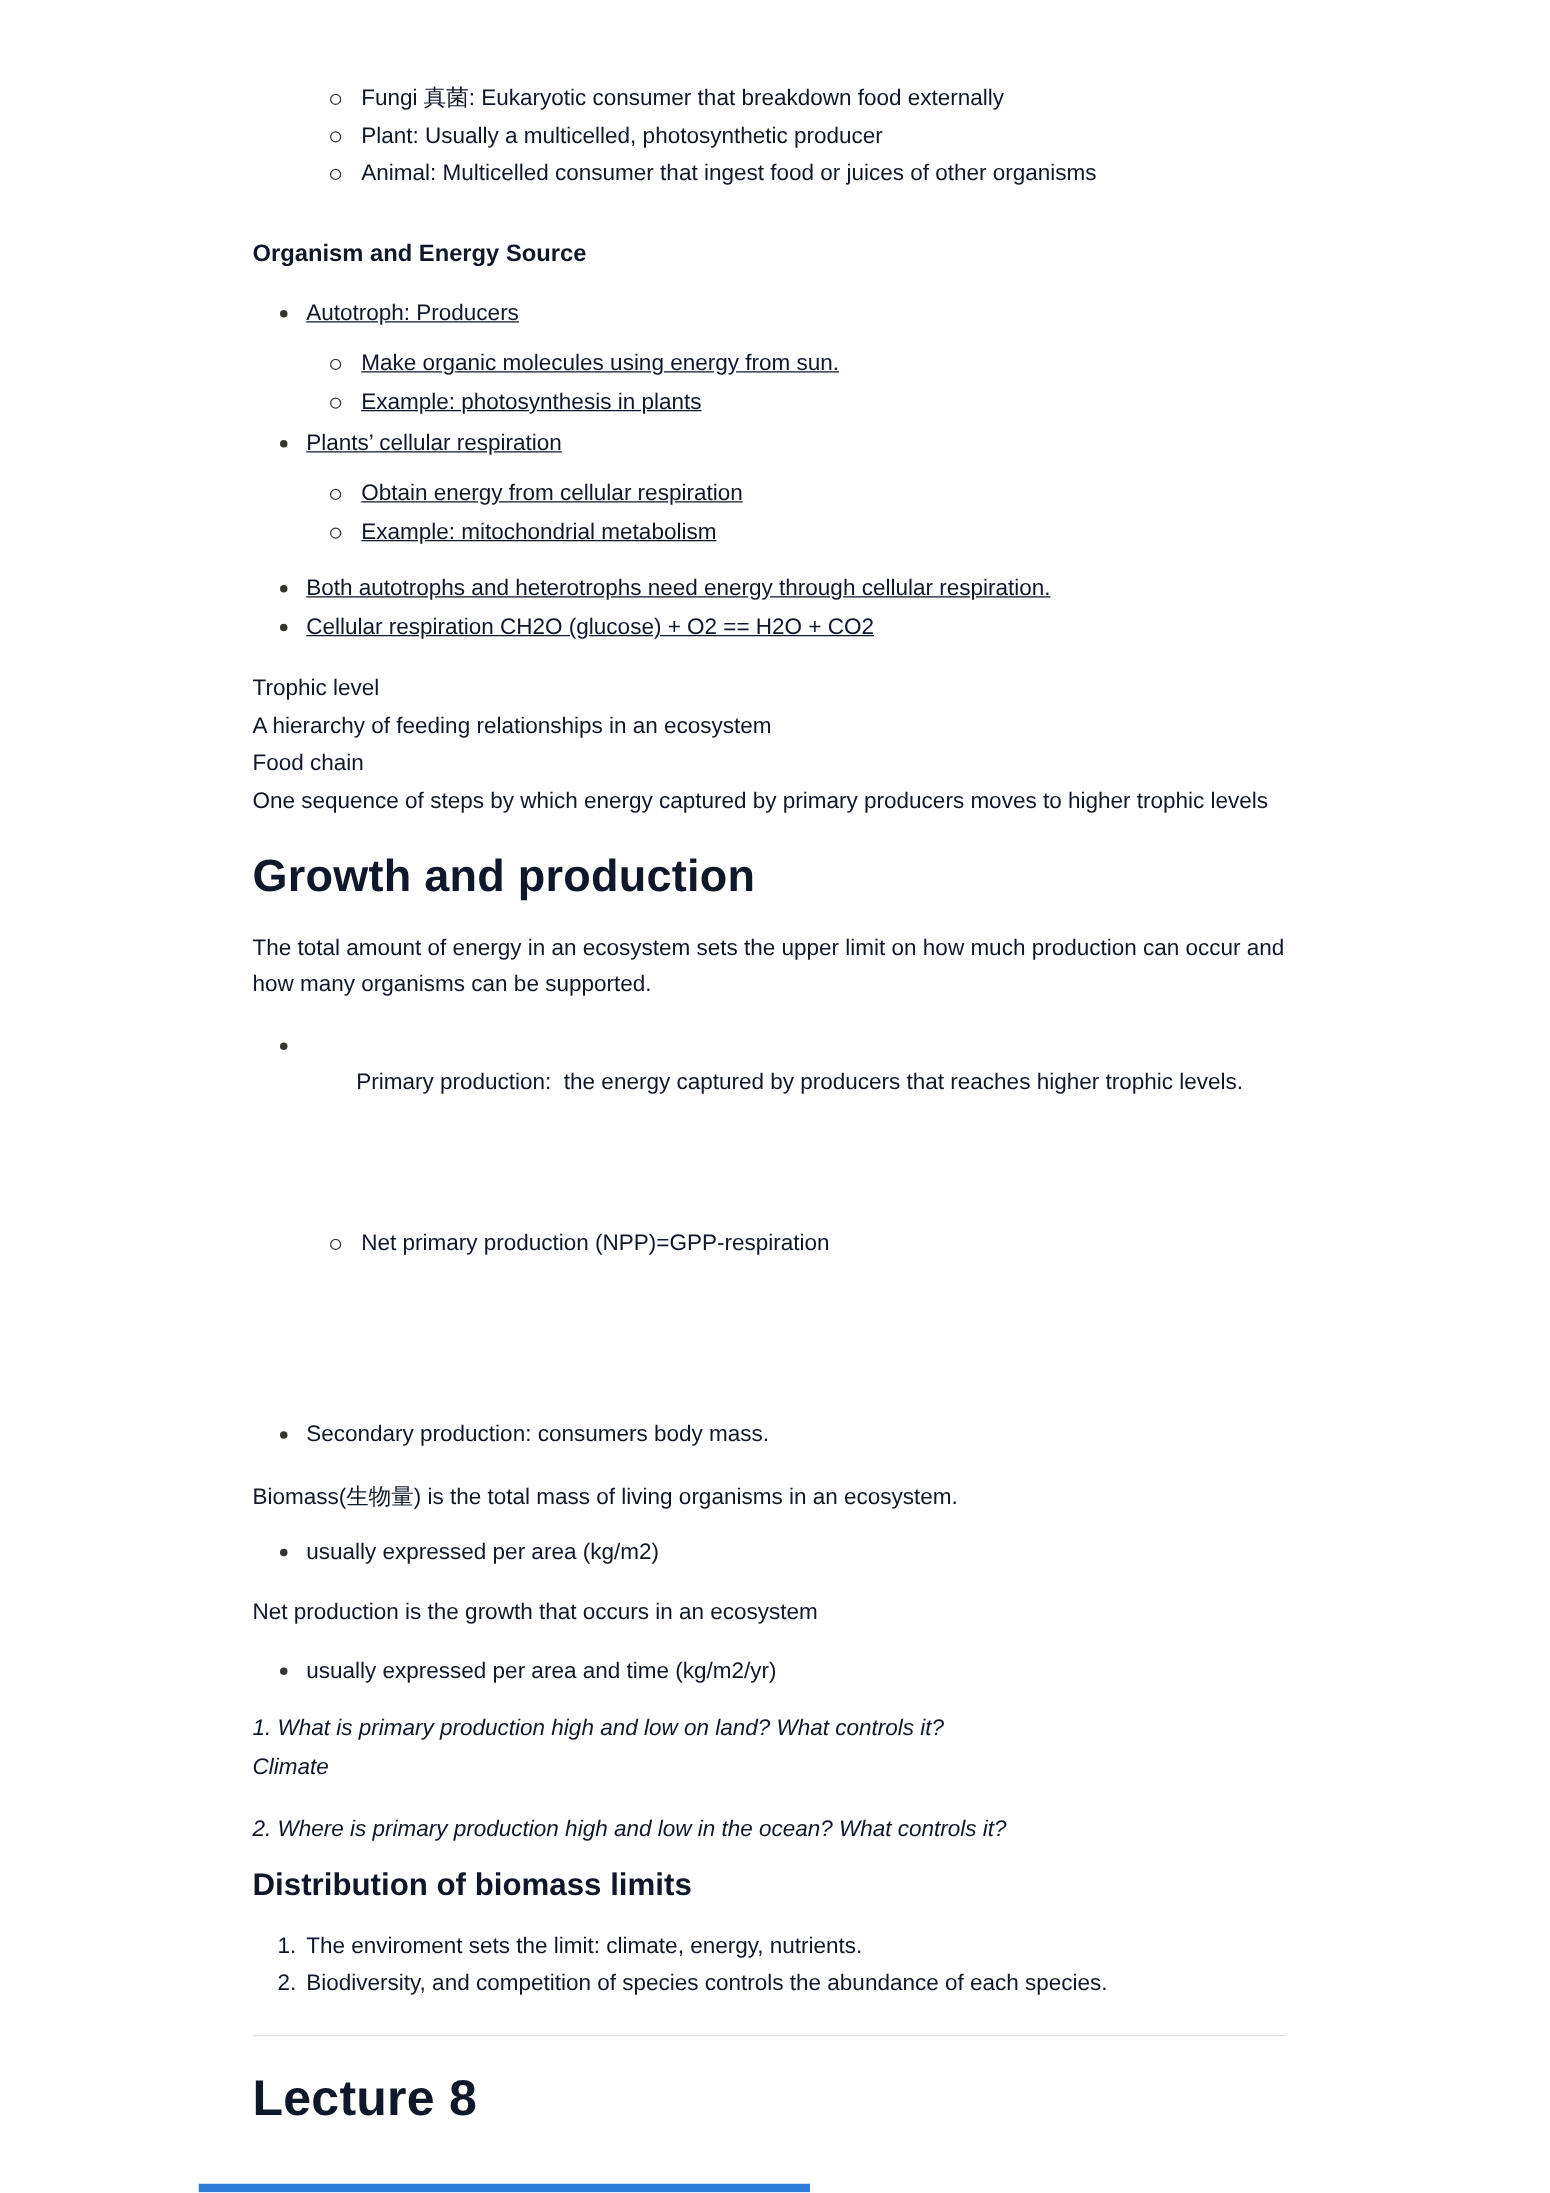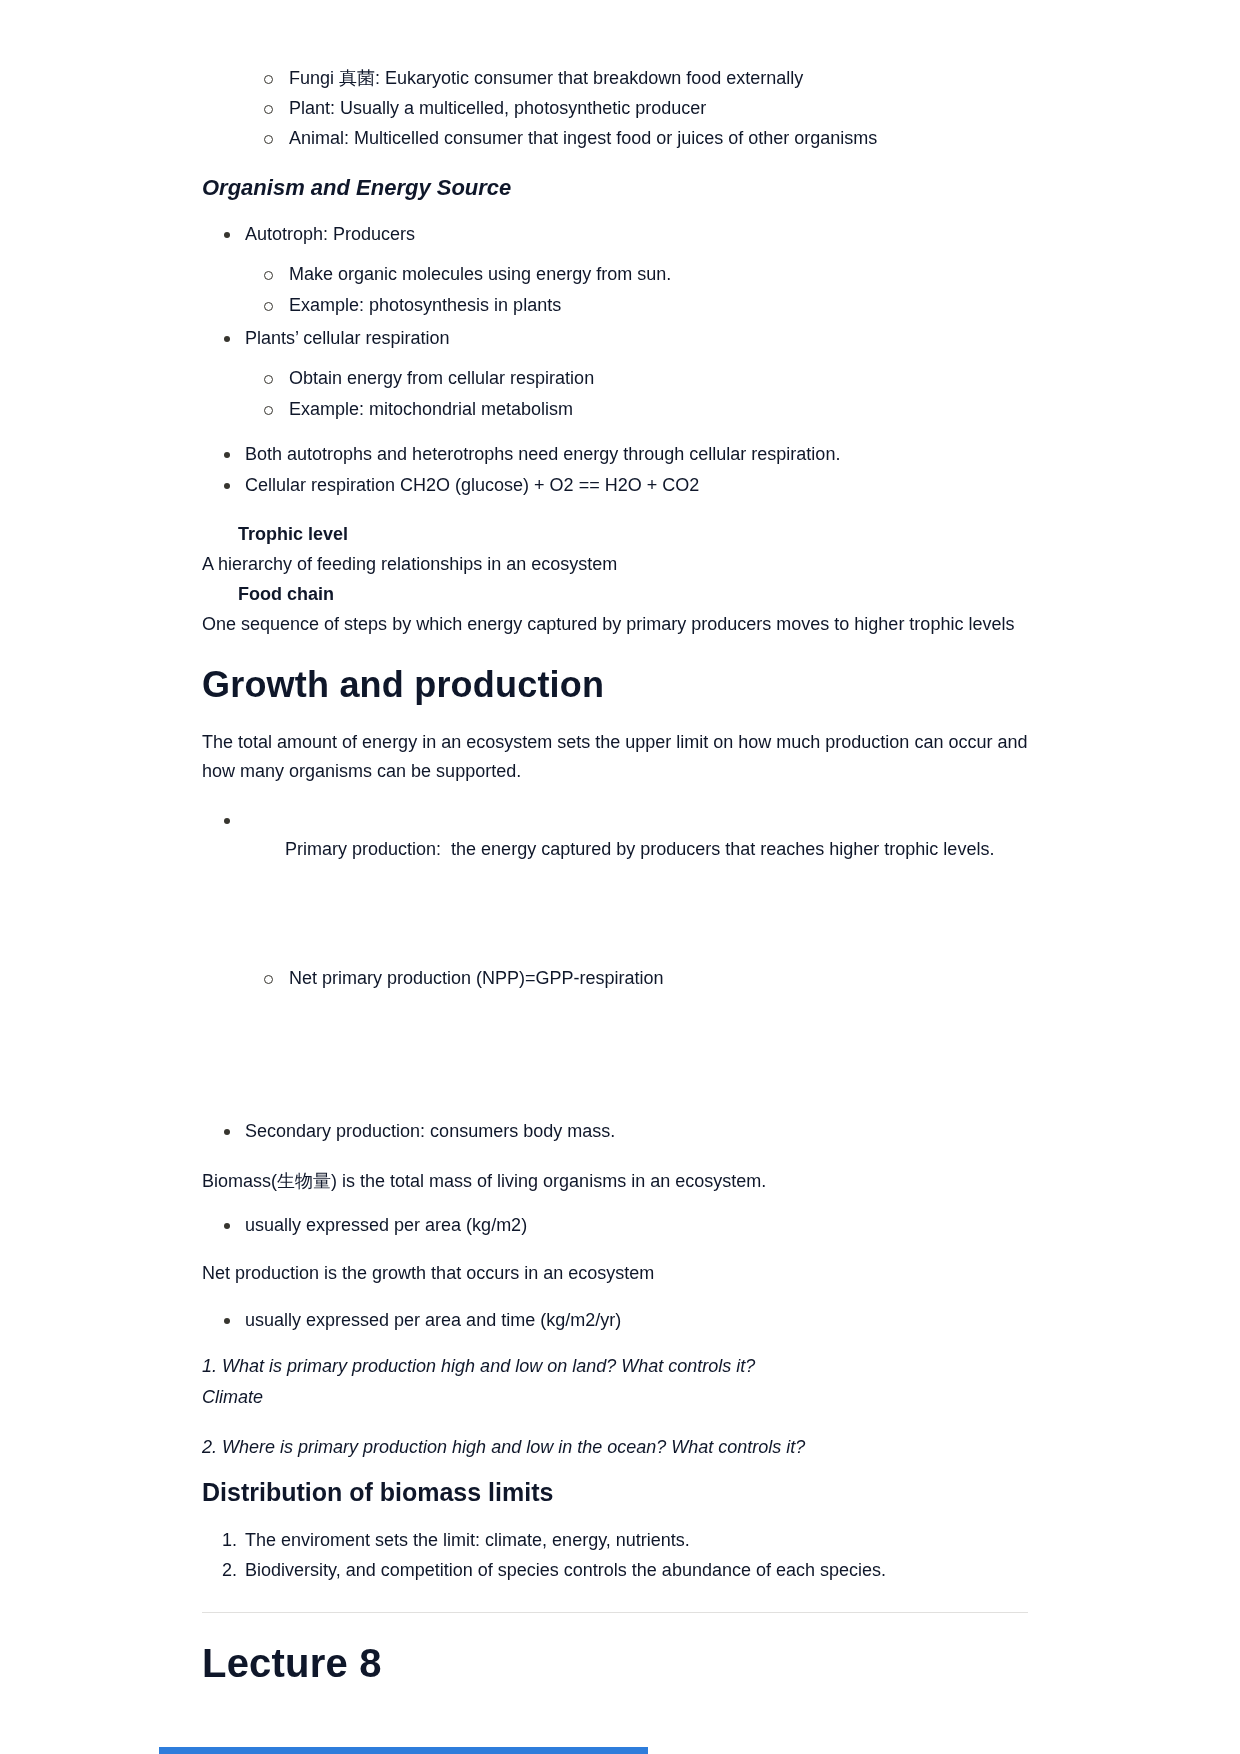--- a/index.html
+++ b/index.html
@@ -44,28 +44,28 @@
   .break-before{margin-top:16px !important;}
   .pre{white-space:pre-wrap;}
   
   .olist{counter-reset:item;margin-top:19px;}
   .olist > li{position:relative;padding-left:43px;margin:0 0 1px;counter-increment:item;}
   .olist > li::before{
     content:counter(item) ".";position:absolute;left:20px;top:0;
   }
   
   h1,h2,h3,p{margin:0;font-weight:700;}
-  h3.h-small{font-size:22px;line-height:29px;margin-top:20px;font-style:italic;}
+  h3.h-small{font-size:19px;line-height:29px;margin-top:36px;}
   h3.h-dist{font-size:25px;line-height:29px;margin-top:15px;}
   h2.h-section{font-size:36px;line-height:38px;margin-top:27px;letter-spacing:.2px;}
   h1.h-page{font-size:40px;line-height:50px;margin-top:25px;letter-spacing:.2px;}
   p{font-weight:400;}
   .tight-group{margin-top:19px;line-height:30px;}
-  .tight-group .b{font-weight:700;margin-left:36px;}
-  .mt-energy{margin-top:18px;}
+  .tight-group .b{font-weight:400;}
+  .mt-energy{margin-top:18px;text-decoration:underline;}
   .p-growth{margin-top:24px;max-width:950px;}
   .mt-production{margin-top:20px;}
   .p-biomass{margin-top:21px;}
   .mt-single1{margin-top:15px;}
   .p-netprod{margin-top:19px;}
   .mt-single2{margin-top:18px;}
   .qblock{margin-top:16px;font-style:italic;line-height:31px;}
   .qblock.q2{margin-top:19px;}
   hr.divider{border:none;border-top:1px solid #e1e0de;margin:27px 0 0;}
   

